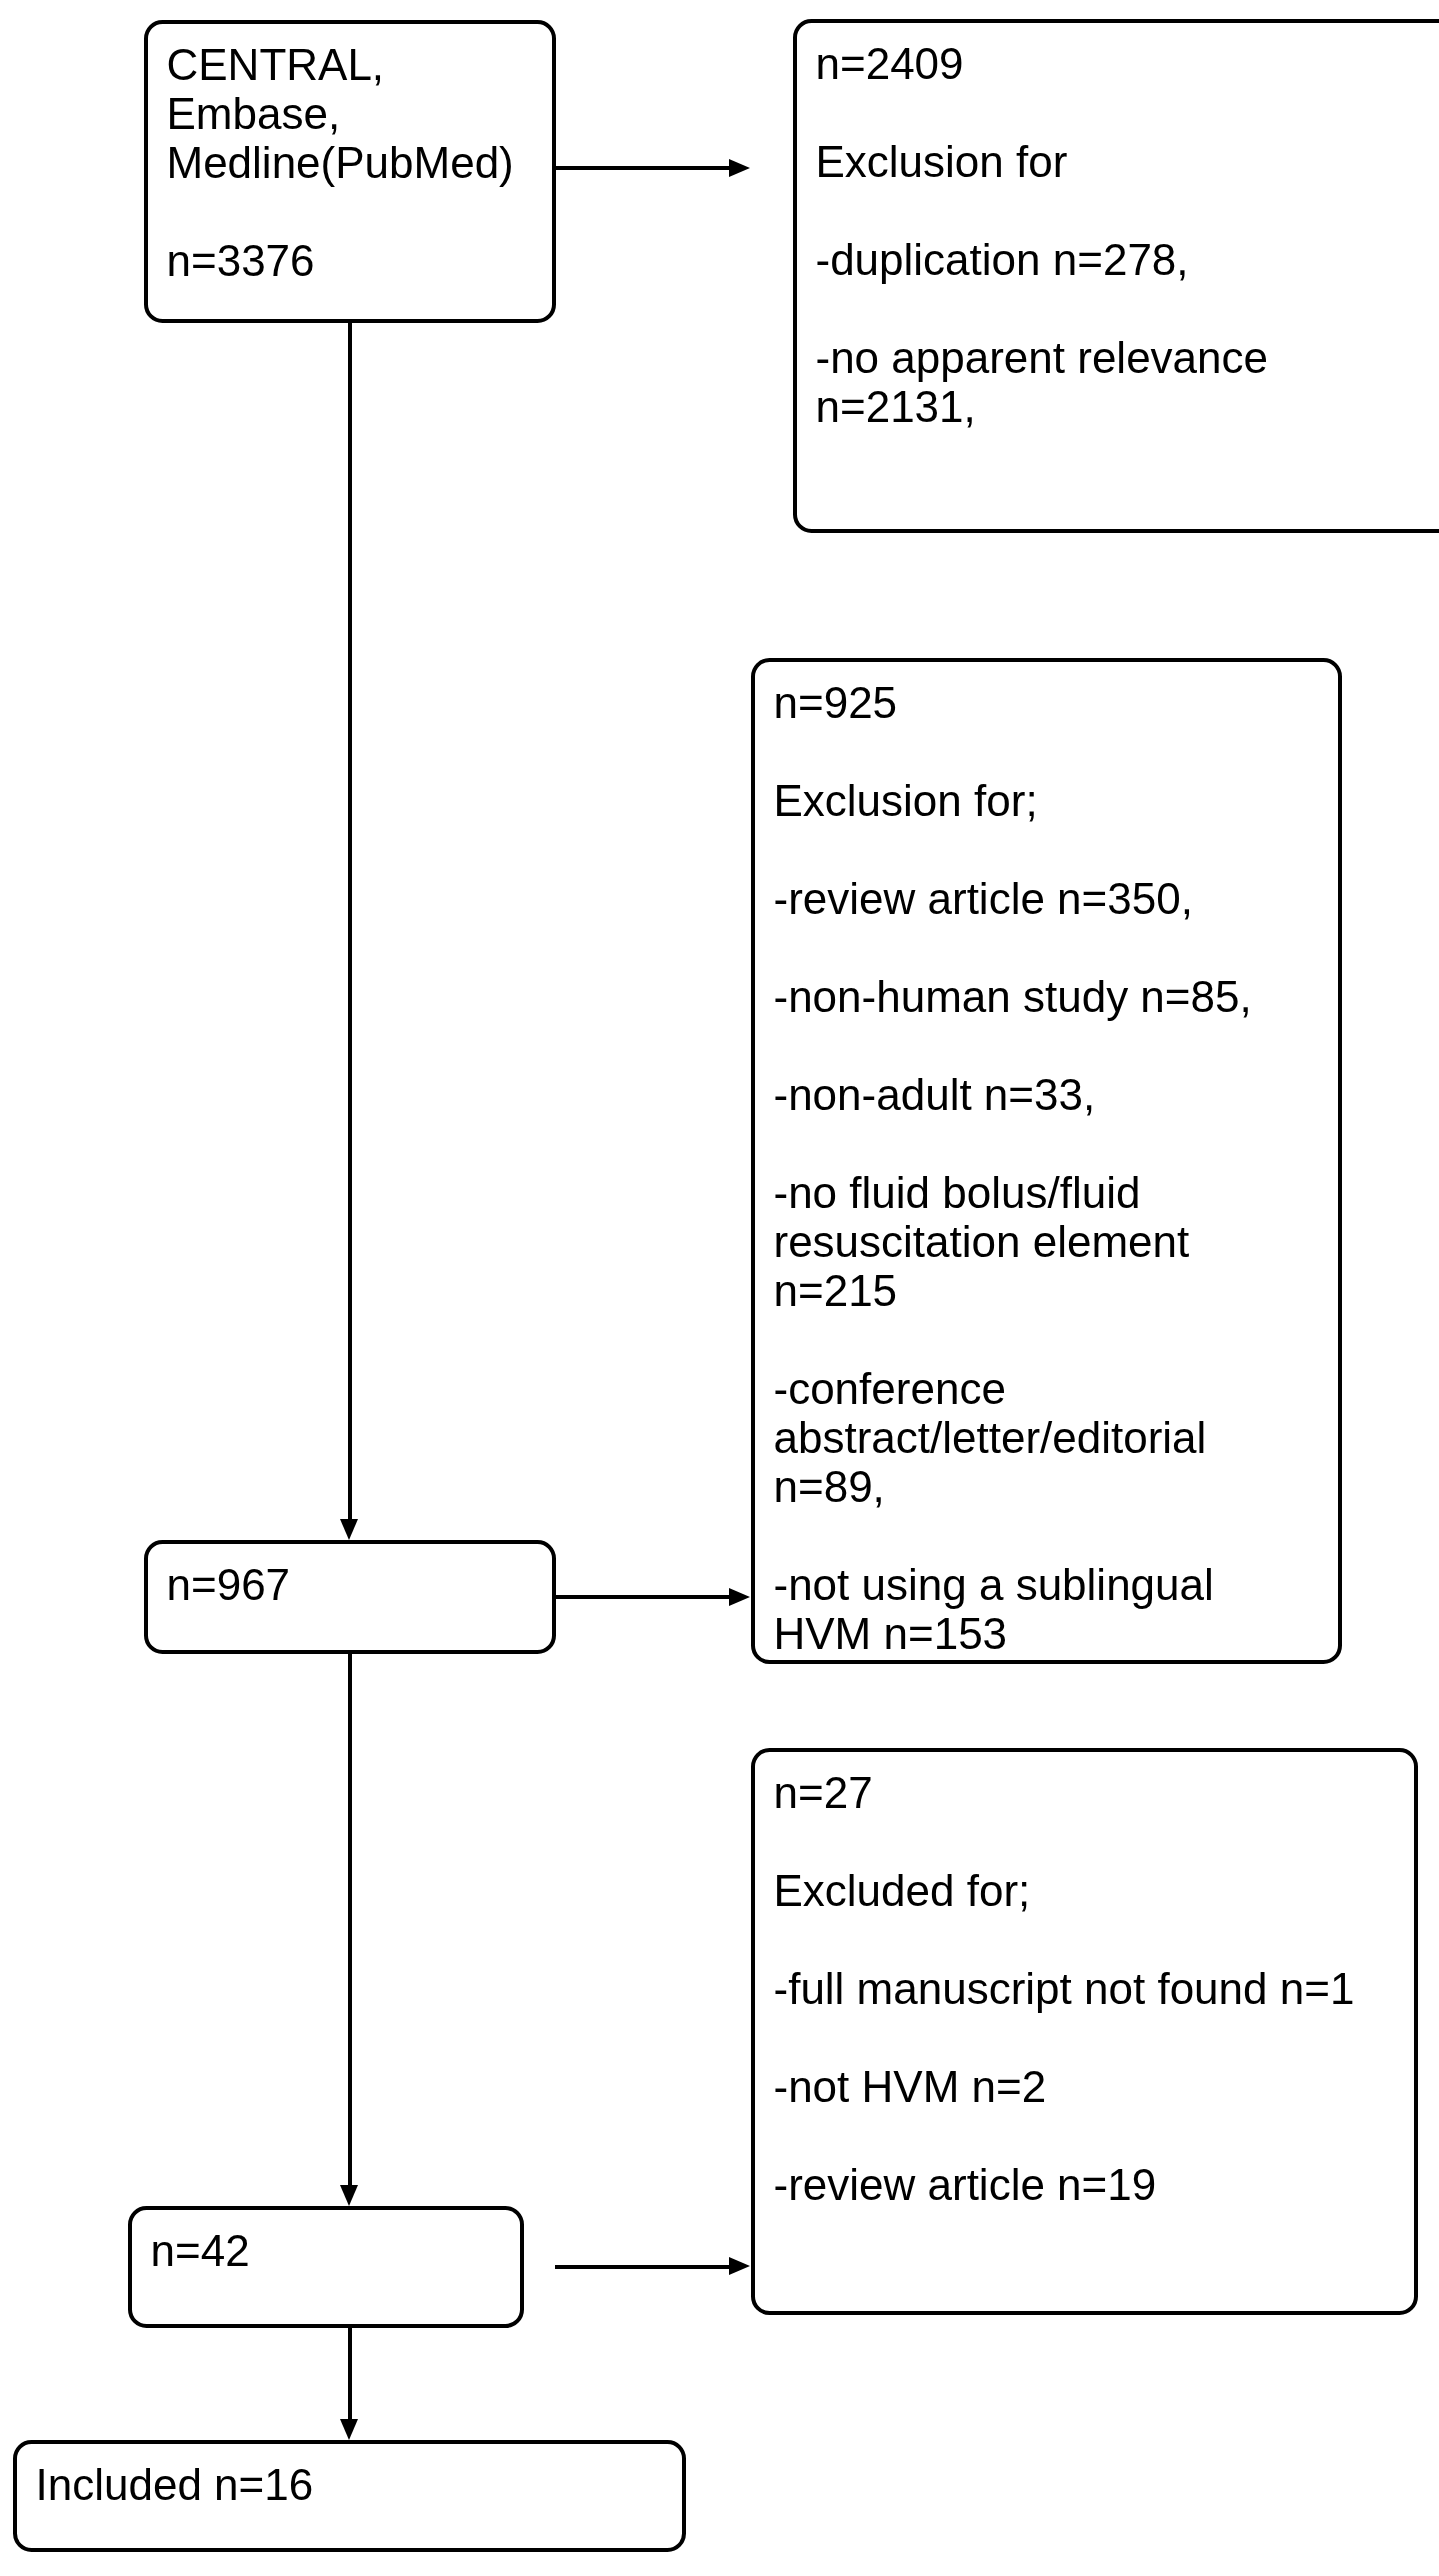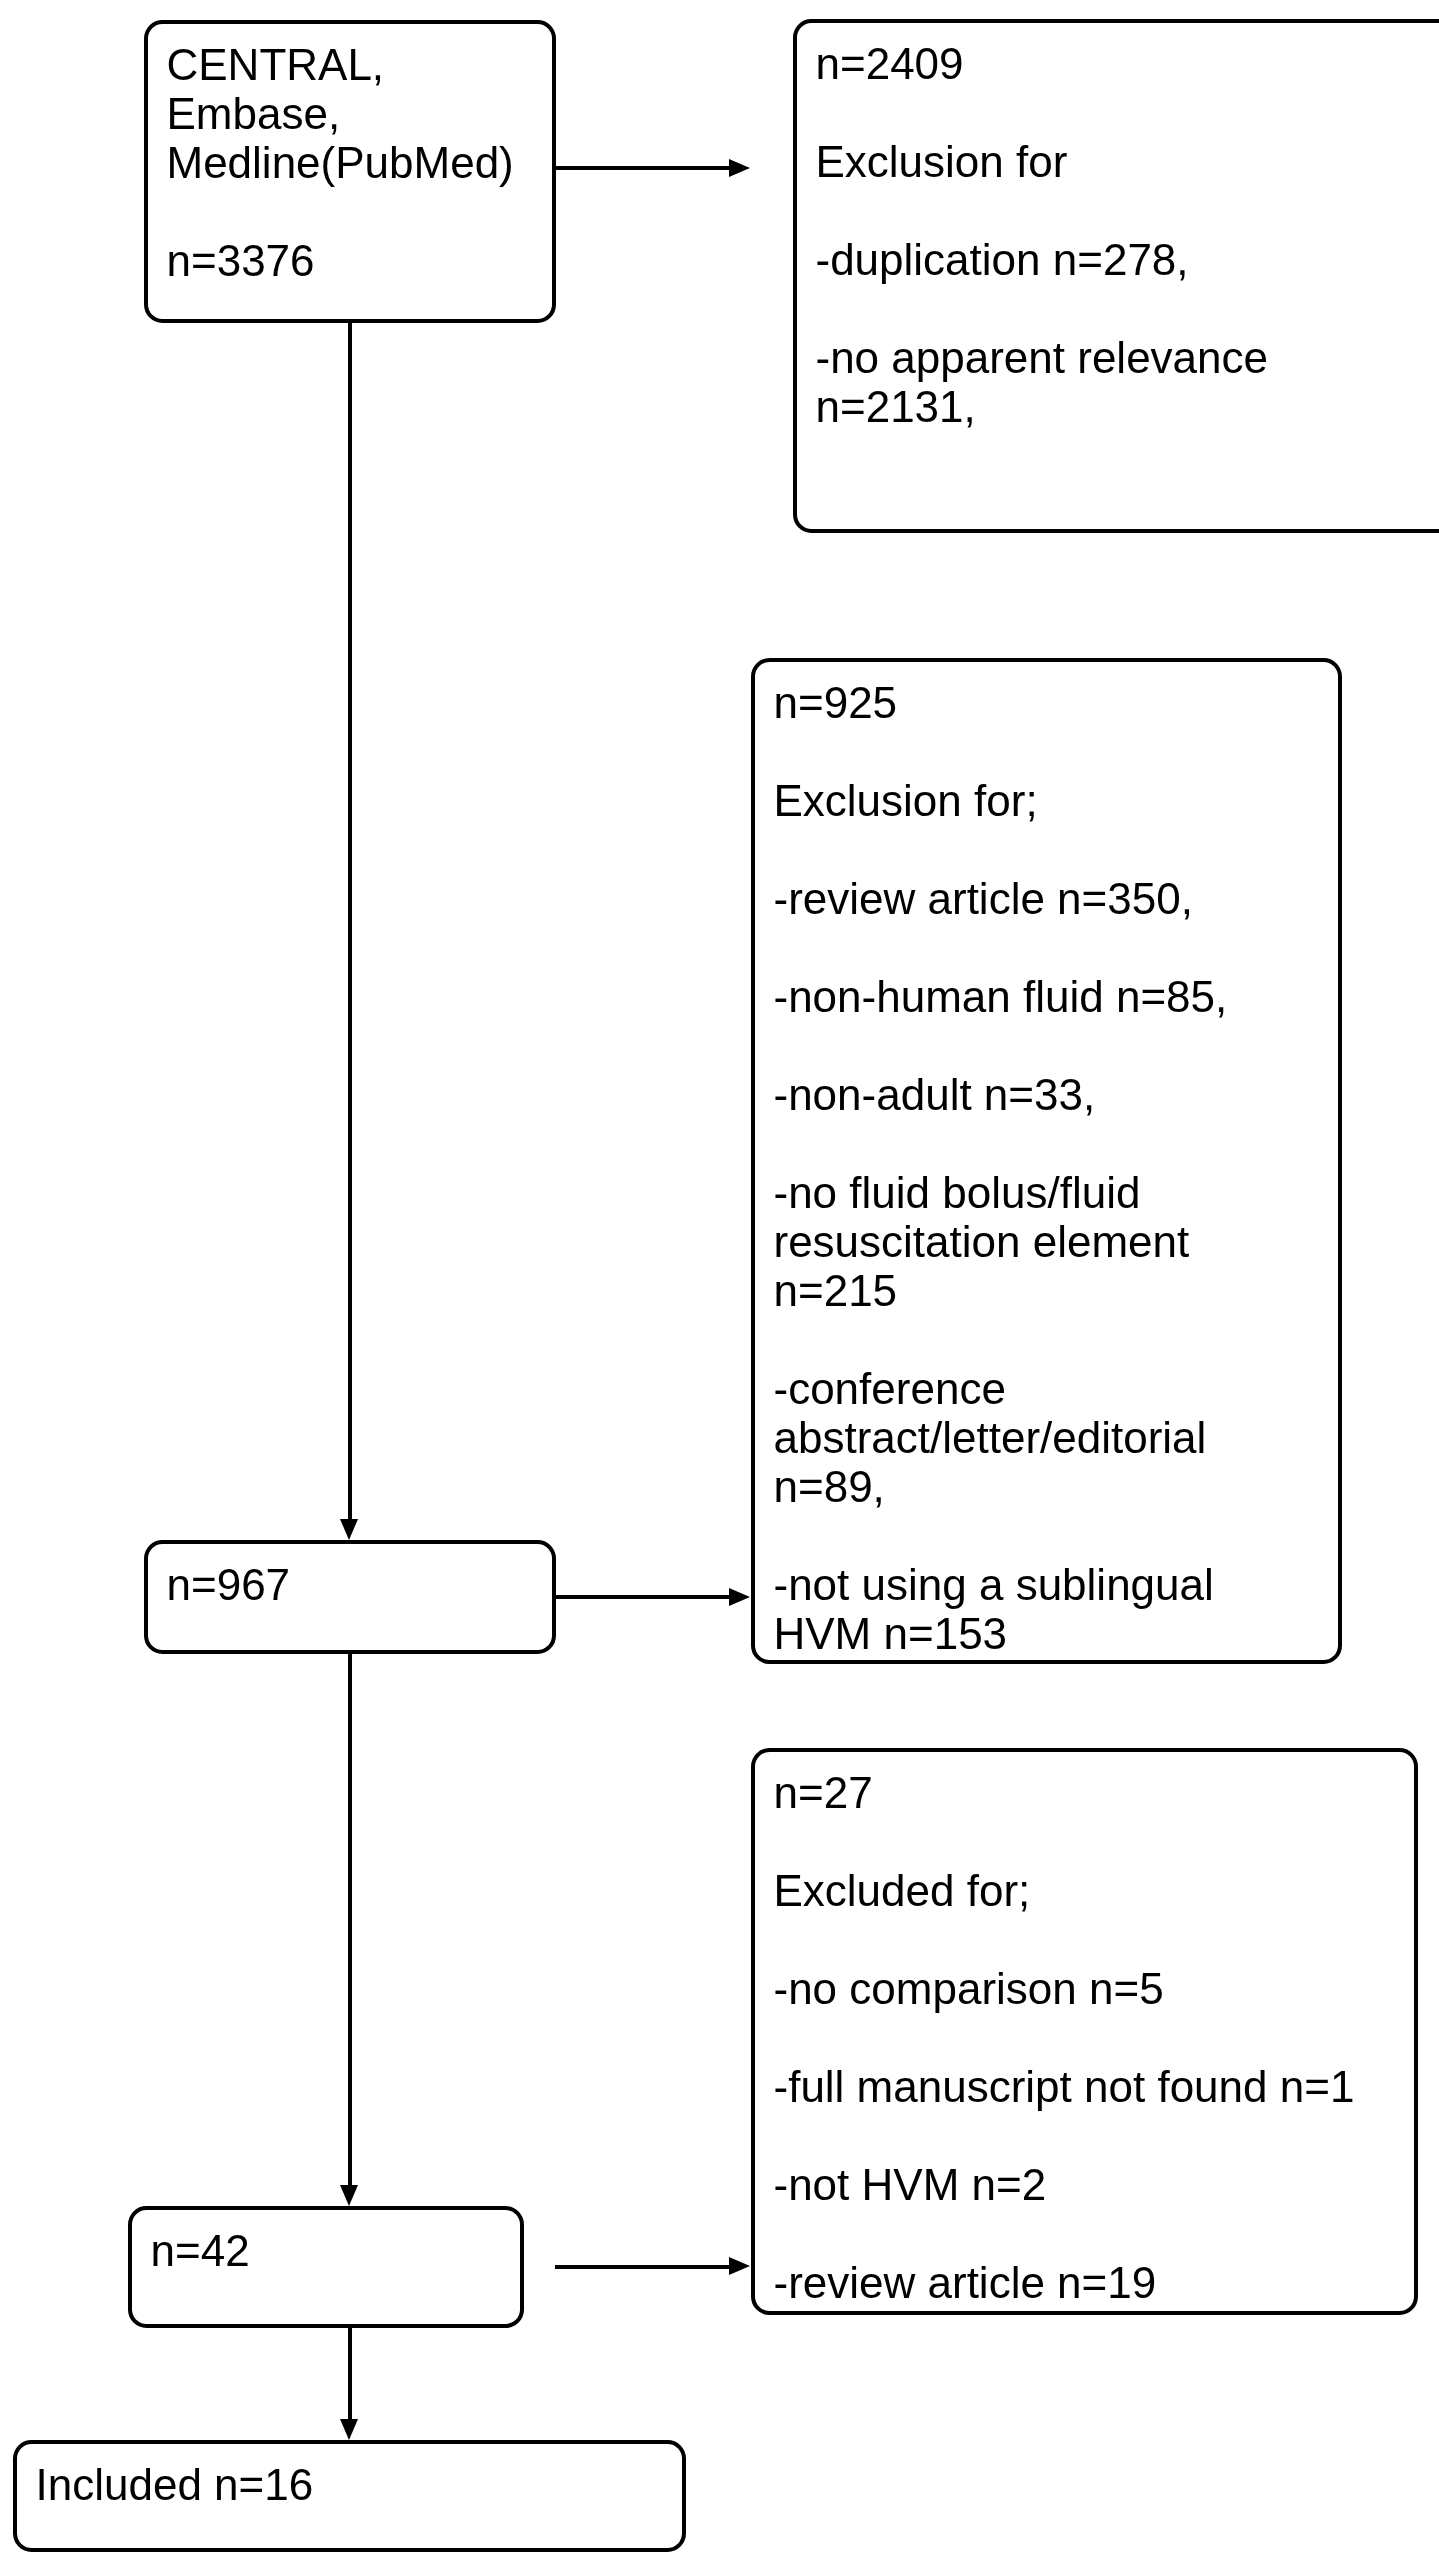--- a/index.html
+++ b/index.html
@@ -100,40 +100,39 @@
   </div>
 
   <div class="box" id="box-title-abstract">
     <p>n=967</p>
   </div>
 
   <div class="box" id="box-excluded-title-abstract">
     <p>n=925</p>
     <p>Exclusion for;</p>
     <p>-review article n=350,</p>
-    <p>-non-human fluid n=85,</p>
+    <p>-non-human study n=85,</p>
     <p>-non-adult n=33,</p>
     <p>-no fluid bolus/fluid
 resuscitation element
 n=215</p>
     <p>-conference
 abstract/letter/editorial
 n=89,</p>
     <p>-not using a sublingual
 HVM n=153</p>
   </div>
 
   <div class="box" id="box-full-text">
     <p>n=42</p>
   </div>
 
   <div class="box" id="box-excluded-full-text">
     <p>n=27</p>
     <p>Excluded for;</p>
-    <p>-no comparison n=5</p>
     <p>-full manuscript not found n=1</p>
     <p>-not HVM n=2</p>
     <p>-review article n=19</p>
   </div>
 
   <div class="box" id="box-included">
     <p>Included n=16</p>
   </div>
 
   <div class="line" id="conn-v1"></div>

